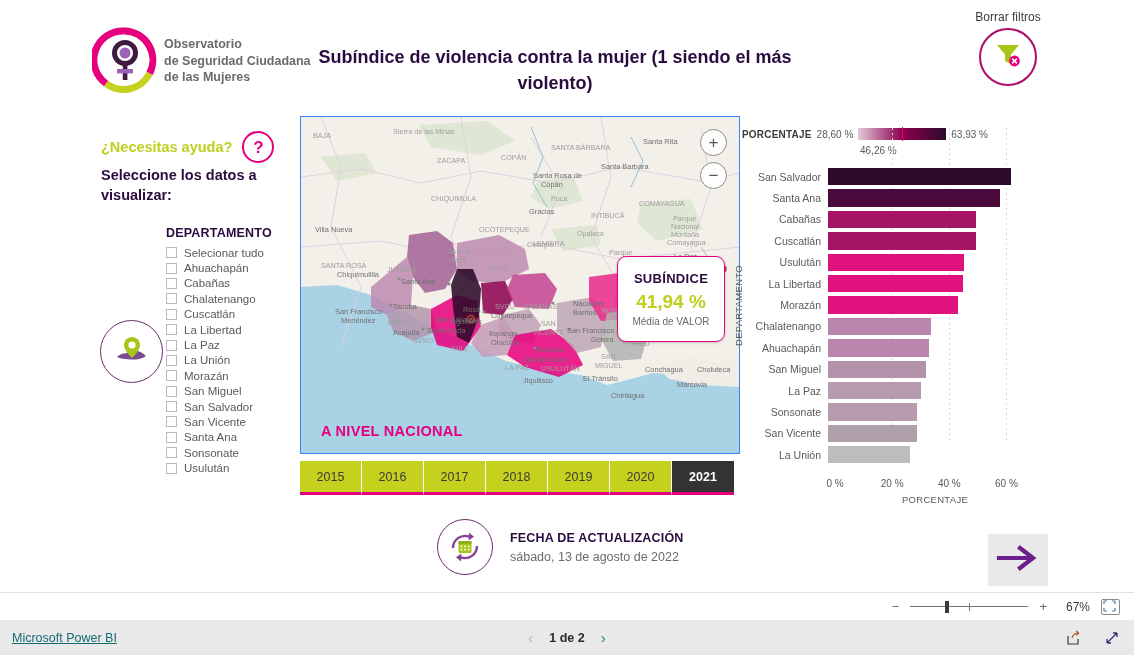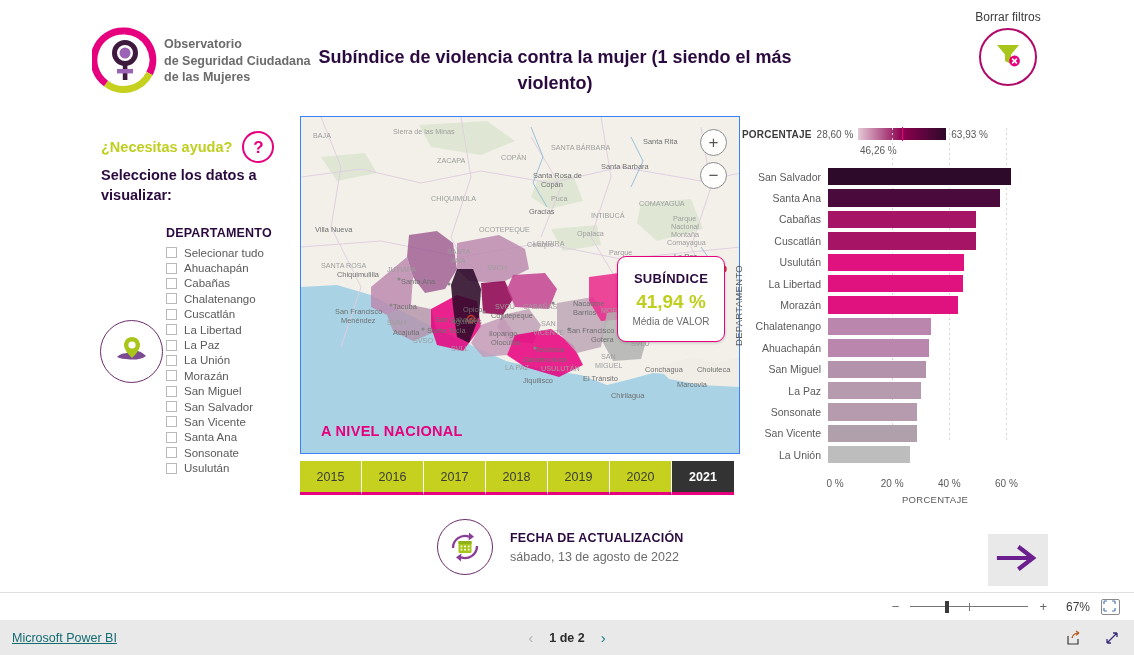--- a/index.html
+++ b/index.html
@@ -365,21 +365,21 @@
         <span class="mlabel city" style="left: 373px; top: 135px;">La Paz</span>
         <span class="mlabel" style="left: 308px; top: 131px;">Parque</span>
         <span class="mlabel" style="left: 20px; top: 144px;">SANTA ROSA</span>
         <span class="mlabel" style="left: 86px; top: 148px;">JUTIAPA</span>
         <span class="mlabel city" style="left: 36px; top: 153px;">Chiquimulilla</span>
         <span class="mlabel big" style="left: 368px; top: 144px;">Tegucigalpa</span>
         <span class="mlabel" style="left: 318px; top: 155px;">LA PAZ</span>
         <span class="mlabel city" style="left: 100px; top: 160px;">Santa Ana</span>
         <span class="mlabel city" style="left: 150px; top: 164px; margin-top: 36px;">Aguilares</span>
         <span class="mlabel city" style="left: 92px; top: 185px;">Tacuba</span>
-        <span class="mlabel city" style="left: 162px; top: 188px;">Opico</span>
+        <span class="mlabel city" style="left: 162px; top: 188px;">Rosa</span>
         <span class="mlabel" style="left: 194px; top: 185px;">SVCU</span>
         <span class="mlabel" style="left: 222px; top: 185px;">CABAÑAS</span>
         <span class="mlabel city" style="left: 272px; top: 182px;">Nacaome</span>
         <span class="mlabel city" style="left: 272px; top: 191px;">Barrios</span>
         <span class="mlabel" style="left: 300px; top: 189px;">MORAZÁN</span>
         <span class="mlabel city" style="left: 386px; top: 188px;">Curarén</span>
         <span class="mlabel city" style="left: 34px; top: 190px;">San Francisco</span>
         <span class="mlabel city" style="left: 40px; top: 199px;">Menéndez</span>
         <span class="mlabel" style="left: 86px; top: 201px;">SVAH</span>
         <span class="mlabel city" style="left: 134px; top: 198px;">San Salvador</span>

